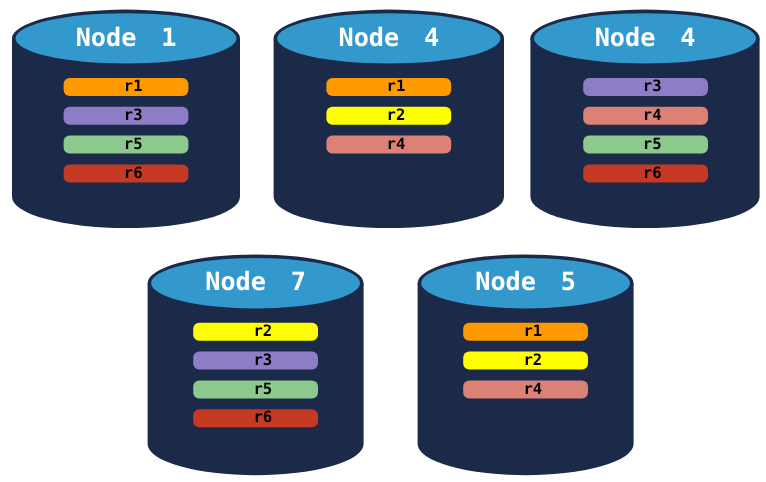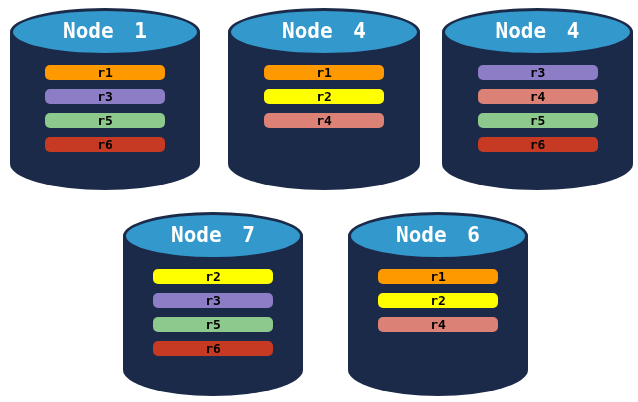--- a/index.html
+++ b/index.html
@@ -55,26 +55,27 @@
     position: absolute;
     left: 0; right: 0;
     top: 57px;
     display: flex;
     flex-direction: column;
     align-items: center;
     gap: 9px;
     z-index: 3;
   }
   .bar {
-    width: 120px;
+    width: 92px;
     height: 15px;
     border-radius: 5px;
     display: flex;
     align-items: center;
     justify-content: center;
+    padding-left: 12px;
   }
   .bar span {
     font-weight: bold;
     font-size: 13px;
     line-height: 1;
     color: var(--label-color, #000000);
   }
 </style>
 </head>
 <body>
@@ -153,21 +154,21 @@
           <span>r5</span>
         </div>
         <div class="bar" style="background: rgb(198, 58, 36);">
           <span>r6</span>
         </div>
       </div>
     </div>
     <div class="cylinder pos-5">
       <div class="cyl-body"></div>
       <div class="cyl-top">
-        <span class="node-title">Node 6</span>
+        <span class="node-title">Node 5</span>
       </div>
       <div class="bars">
         <div class="bar" style="background: rgb(255, 153, 0);">
           <span>r1</span>
         </div>
         <div class="bar" style="background: rgb(255, 255, 0);">
           <span>r2</span>
         </div>
         <div class="bar" style="background: rgb(219, 129, 117);">
           <span>r4</span>

